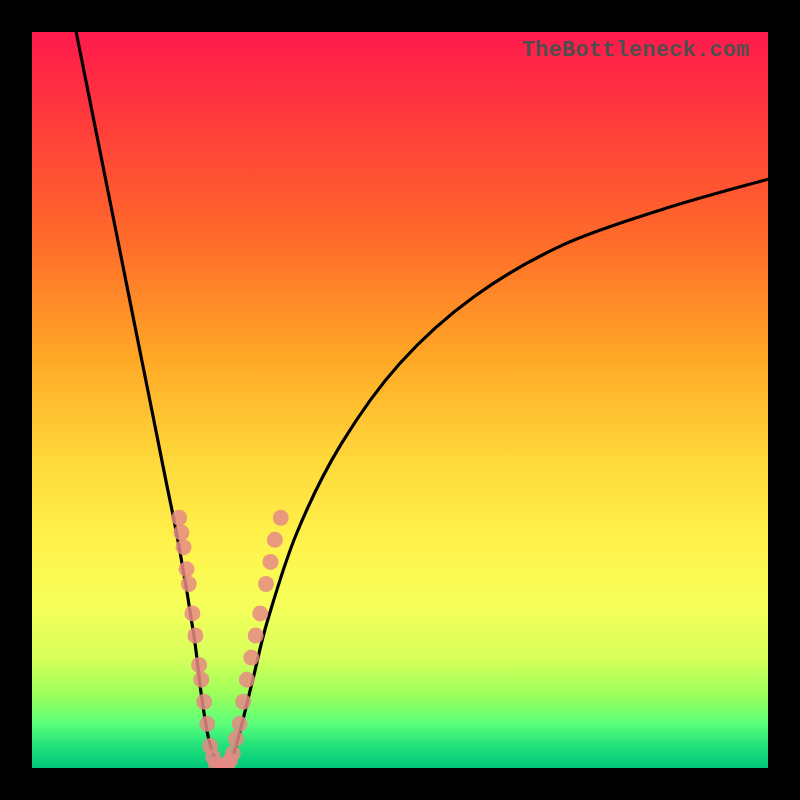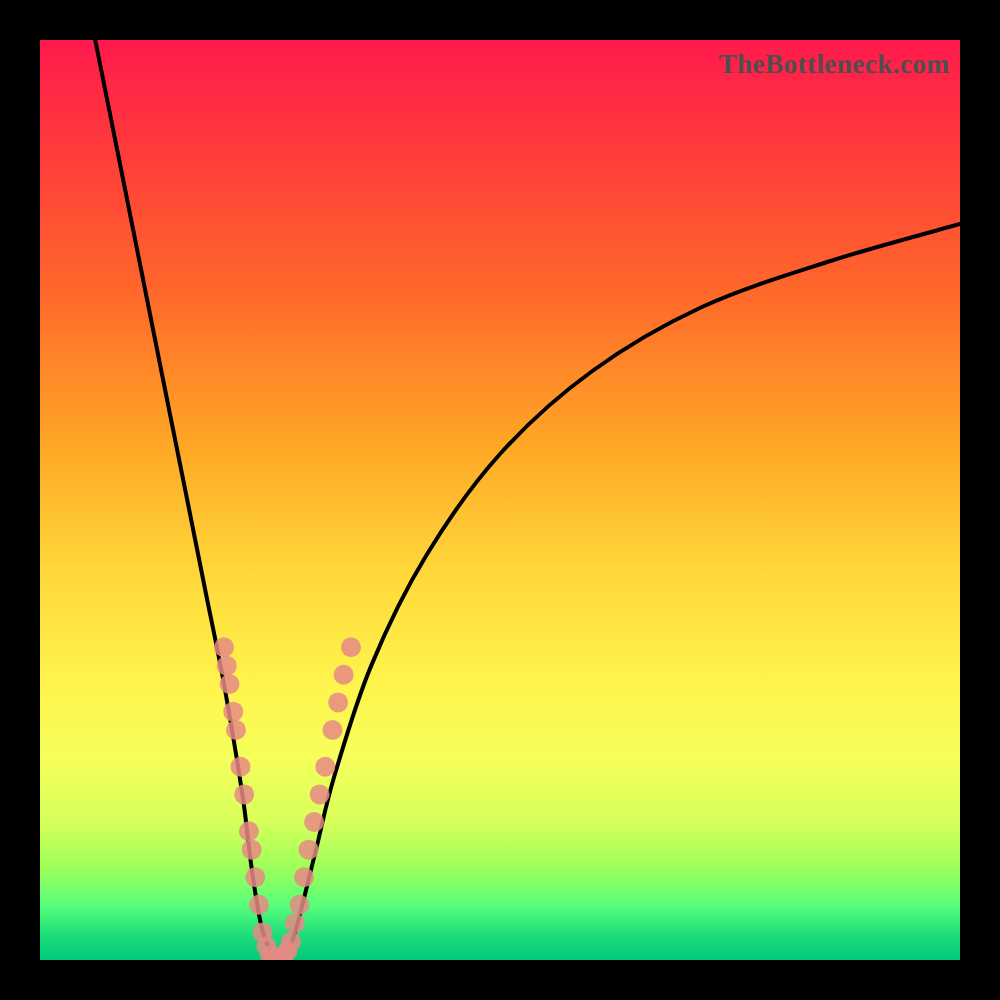--- a/index.html
+++ b/index.html
@@ -26,22 +26,22 @@
       #f6ff5a 78%,
       #d7ff5a 85%,
       #9dff5a 90%,
       #5aff7a 94%,
       #22e07a 97%,
       #00c97a 100%);
   }
   .watermark {
     position: absolute;
     top: 6px;
-    right: 8px;
-    font-family: Liberation Serif, serif;
+    right: 18px;
+    font-family: Liberation Mono, monospace;
     font-size: 22px;
     font-weight: 600;
     color: #4e4e4e;
     letter-spacing: 0.2px;
     user-select: none;
   }
   svg.curve {
     position: absolute;
     left: 0; top: 0;
     width: 736px; height: 736px;

